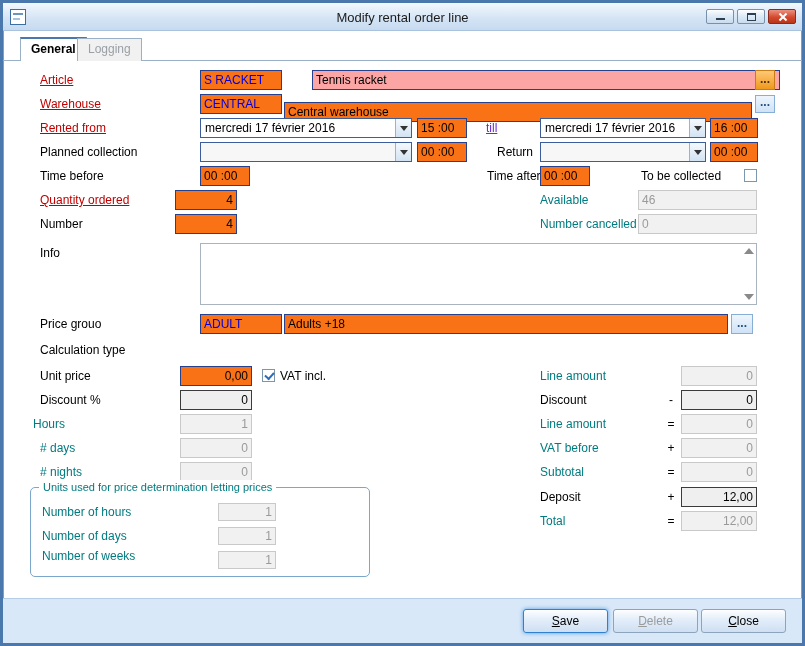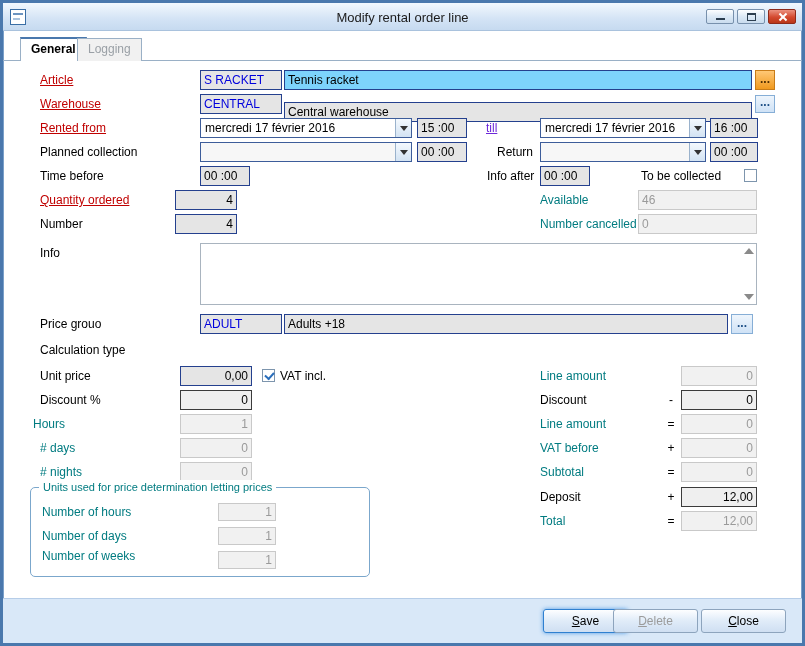--- a/index.html
+++ b/index.html
@@ -49,25 +49,25 @@
 
   
   .lbl { position:absolute; height:20px; line-height:20px; white-space:nowrap; }
   .lbl.red  { color:#c00000; text-decoration:underline; }
   .lbl.teal { color:#007b80; }
   .lbl.tealu{ color:#6d28d9; text-decoration:underline; }
 
   
   .fld {
     position:absolute; height:20px; line-height:18px; padding:0 3px;
-    border:1px solid #24408e; background:#e5e5e5; overflow:hidden; white-space:nowrap;
+    border:1px solid #24408e; background:#f97316; overflow:hidden; white-space:nowrap;
   }
   .fld.num  { text-align:right; }
   .fld.code { color:#0000dd; }
-  .fld.yellow { background:#7dd3fc; }
+  .fld.yellow { background:#fca5a5;margin-left:28px; }
   .fld.dis  { background:#f1f1f1; border-color:#c9c9c9; color:#9a9a9a; }
   .fld.dark { background:#efefef; border-color:#3b3b3b; color:#000; }
 
   .combo {
     position:absolute; height:20px; line-height:18px; padding:0 19px 0 4px;
     border:1px solid #3d5d9a; background:#fff; overflow:hidden; white-space:nowrap;
   }
   .combo .arrow {
     position:absolute; right:0; top:0; bottom:0; width:16px;
     background:linear-gradient(#f4f9fe,#d3e3f3); border-left:1px solid #9ab2cc;
@@ -106,21 +106,21 @@
   .bottombar {
     position:absolute; left:3px; right:3px; bottom:3px; height:45px;
     background:#d9e8f8; border-top:1px solid #b6cde8;
   }
   .btn {
     position:absolute; top:10px; width:85px; height:24px; border:1px solid #8da4bd; border-radius:3px;
     background:linear-gradient(#fdfeff,#e2edf9 45%,#cfdff2); text-align:center; cursor:default;
   }
   .btn span { display:block; line-height:22px; }
   .btn span::first-letter { text-decoration:underline; }
-  .btn.focused { border-color:#2f80d0; box-shadow:0 0 4px rgba(70,150,230,.9);margin-left:20px; }
+  .btn.focused { border-color:#2f80d0; box-shadow:0 0 4px rgba(70,150,230,.9); }
   .btn.disabled span { color:#9b9b9b; }
 </style>
 </head>
 <body>
 
 <div class="window">
 
   <div class="titlebar">
     <div class="win-icon"></div>
     <div class="title">Modify rental order line</div>
@@ -158,21 +158,21 @@
 
   <div class="lbl" style="left:40px;top:142px;">Planned collection</div>
   <div class="combo" style="left:200px;top:142px;width:212px;background:#f7f7f7;"><span></span><span class="arrow"></span></div>
   <div class="fld" style="left:417px;top:142px;width:50px;">00 :00</div>
   <div class="lbl" style="left:497px;top:142px;">Return</div>
   <div class="combo" style="left:540px;top:142px;width:166px;background:#f7f7f7;"><span></span><span class="arrow"></span></div>
   <div class="fld" style="left:710px;top:142px;width:48px;">00 :00</div>
 
   <div class="lbl" style="left:40px;top:166px;">Time before</div>
   <div class="fld" style="left:200px;top:166px;width:50px;">00 :00</div>
-  <div class="lbl" style="left:487px;top:166px;">Info after</div>
+  <div class="lbl" style="left:487px;top:166px;">Time after</div>
   <div class="fld" style="left:540px;top:166px;width:50px;">00 :00</div>
   <div class="lbl" style="left:641px;top:166px;">To be collected</div>
   <div class="cb" style="left:744px;top:169px;"></div>
 
   <div class="lbl red" style="left:40px;top:190px;">Quantity ordered</div>
   <div class="fld num" style="left:175px;top:190px;width:62px;">4</div>
   <div class="lbl teal" style="left:540px;top:190px;">Available</div>
   <div class="fld dis" style="left:638px;top:190px;width:119px;">46</div>
 
   <div class="lbl" style="left:40px;top:214px;">Number</div>

